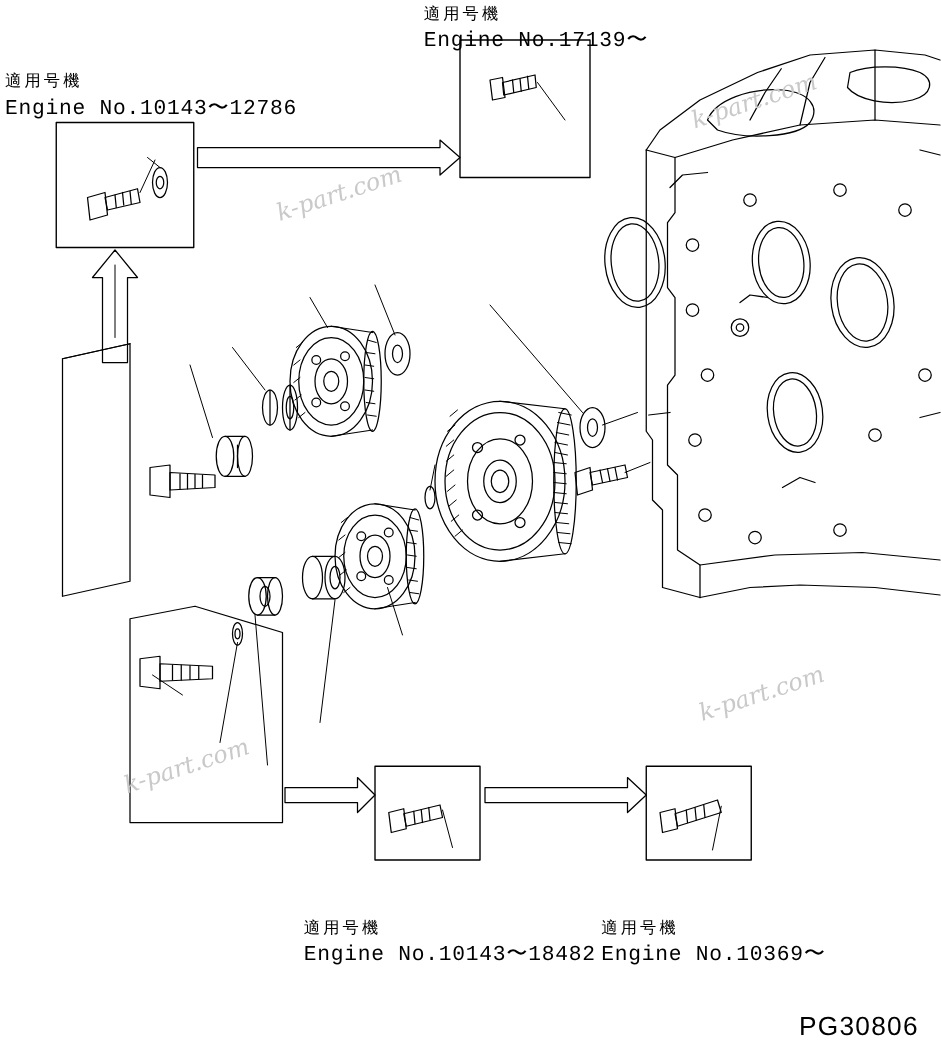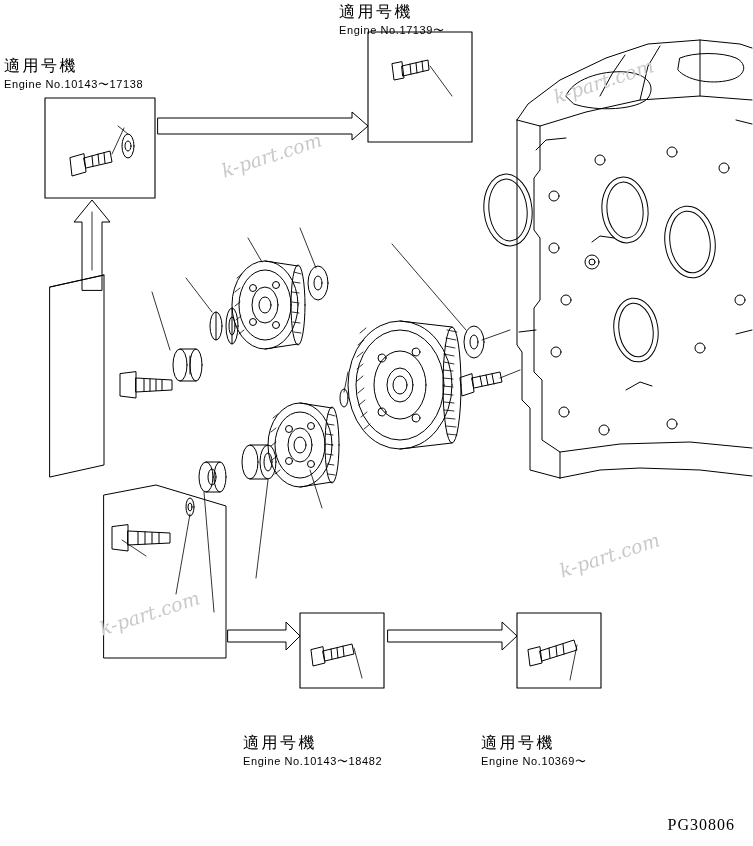--- a/index.html
+++ b/index.html
@@ -2,29 +2,29 @@
 <html><head>
 <meta charset="utf-8">
 <style>
   html, body { margin:0; padding:0; background:#ffffff; }
   body { width:753px; height:846px; position:relative; overflow:hidden;
          font-family:"DejaVu Sans Mono", monospace; color:#000; }
   .stage { position:absolute; inset:0; }
   svg.layer { position:absolute; left:0; top:0; width:753px; height:846px; }
 
   .lbl { position:absolute; white-space:nowrap; }
-  .lbl .jp { font-family:Liberation Serif, serif; font-size:16px; letter-spacing:2.5px; }
-  .lbl .en { font-family:Liberation Sans, sans-serif; font-size:11px; letter-spacing:0.6px; }
+  .lbl .jp { font-family:Liberation Serif, serif; font-size:13px; letter-spacing:2.5px; }
+  .lbl .en { font-family:Liberation Mono, monospace; font-size:17px; letter-spacing:0.6px; }
 
   .wm { position:absolute; color:#c9c9c9; font-family:"DejaVu Serif", serif;
         font-size:19px; font-style:italic; transform:rotate(-18deg);
         transform-origin:left center; white-space:nowrap; }
 
   .partno { position:absolute; right:18px; bottom:12px;
-            font-family:Liberation Serif, serif; font-size:16px; letter-spacing:1px; }
+            font-family:Liberation Sans, sans-serif; font-size:21px; letter-spacing:1px; }
 </style>
 </head>
 <body>
 
 <div class="stage">
 
   <svg class="layer" viewBox="0 0 753 846">
     <g fill="none" stroke="#000" stroke-width="1" stroke-linejoin="round" stroke-linecap="round">
 
       <g>
@@ -296,21 +296,21 @@
     </g>
   </svg>
 
   <div class="lbl" style="left:339px; top:2px;">
     <div class="jp">適用号機</div>
     <div class="en">Engine No.17139〜</div>
   </div>
 
   <div class="lbl" style="left:4px; top:56px;">
     <div class="jp">適用号機</div>
-    <div class="en">Engine No.10143〜17138</div>
+    <div class="en">Engine No.10143〜12786</div>
   </div>
 
   <div class="lbl" style="left:243px; top:733px;">
     <div class="jp">適用号機</div>
     <div class="en">Engine No.10143〜18482</div>
   </div>
 
   <div class="lbl" style="left:481px; top:733px;">
     <div class="jp">適用号機</div>
     <div class="en">Engine No.10369〜</div>

